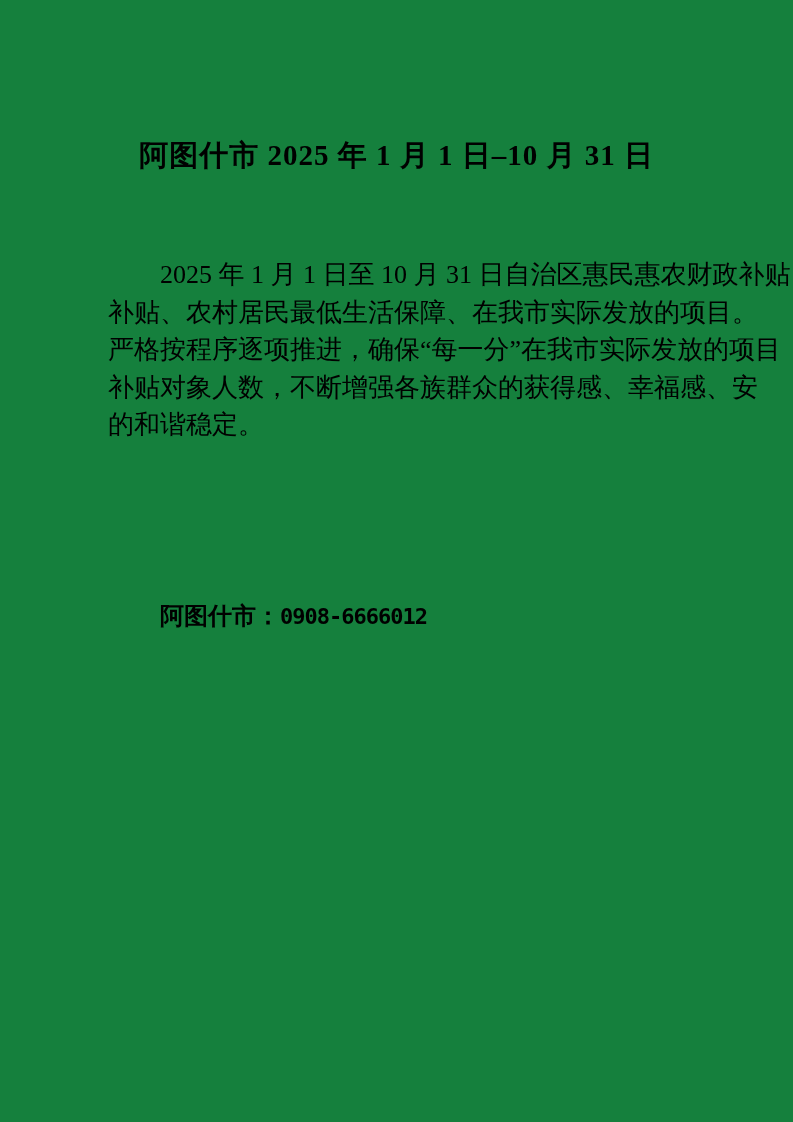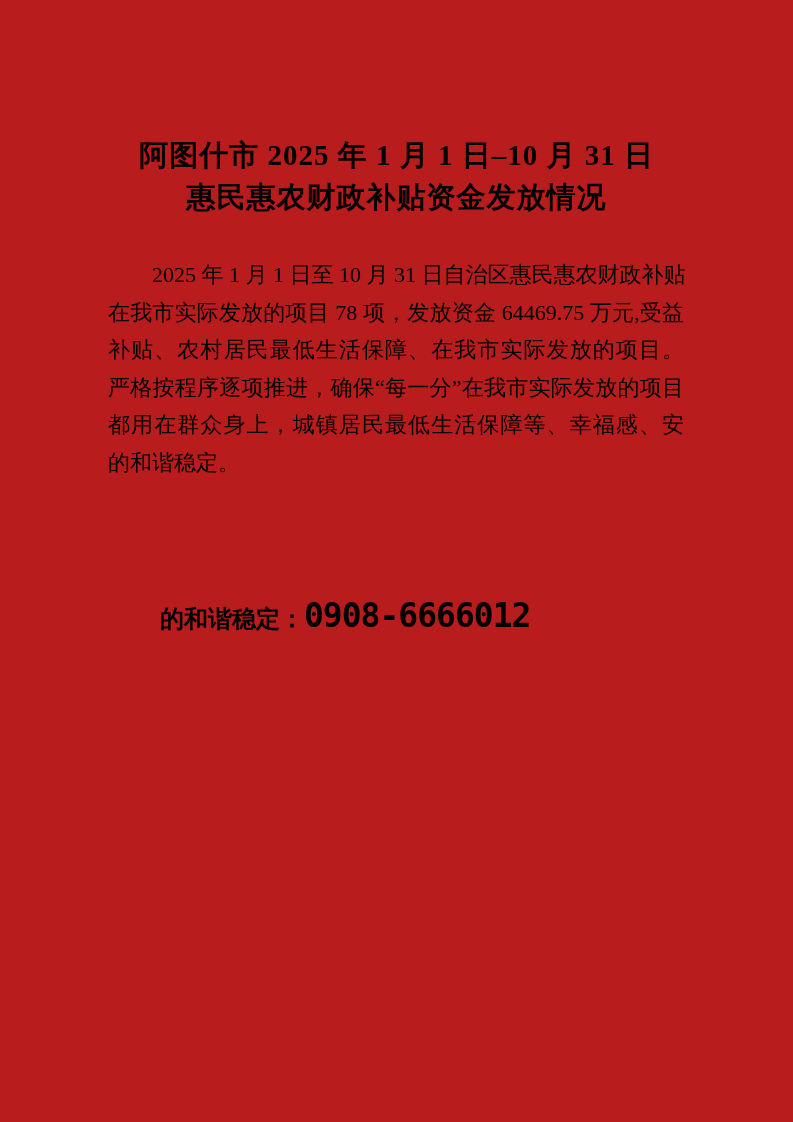--- a/index.html
+++ b/index.html
@@ -4,21 +4,21 @@
 <style>
   html, body {
     margin: 0;
     padding: 0;
     background: #ffffff;
   }
   .page {
     position: relative;
     width: 793px;
     height: 1122px;
-    background: #b91c1c;
+    background: #15803d;
     color: #000000;
     overflow: hidden;
     font-family: "Liberation Serif", "DejaVu Serif", serif;
   }
   .doc-title {
     position: absolute;
     top: 134px;
     left: 0;
     right: 0;
     text-align: center;
@@ -26,21 +26,21 @@
     font-size: 29px;
     line-height: 42px;
     letter-spacing: 1px;
     font-family: "Liberation Serif", "DejaVu Serif", serif;
   }
   .doc-body {
     position: absolute;
     top: 256px;
     left: 108px;
     width: 576px;
-    font-size: 22px;
+    font-size: 26px;
     line-height: 37.5px;
   }
   .body-line {
     text-align: justify;
     text-align-last: justify;
     white-space: nowrap;
     height: 37.5px;
   }
   .body-line.first-line {
     text-indent: 2em;
@@ -53,41 +53,39 @@
     position: absolute;
     top: 600px;
     left: 160px;
     font-weight: bold;
     font-size: 24px;
     line-height: 32px;
     font-family: "Liberation Sans", "DejaVu Sans", sans-serif;
   }
   .contact-number {
     font-family: "DejaVu Sans Mono", "Liberation Mono", monospace;
-    font-size: 33px;
+    font-size: 22px;
     letter-spacing: -1px;
     font-weight: bold;
   }
 </style>
 </head>
 <body>
 
 <div class="page">
 
   <div class="doc-title">
     <div>阿图什市 2025 年 1 月 1 日–10 月 31 日</div>
-    <div>惠民惠农财政补贴资金发放情况</div>
   </div>
 
   <div class="doc-body">
     <div class="body-line first-line">2025 年 1 月 1 日至 10 月 31 日自治区惠民惠农财政补贴</div>
-    <div class="body-line">在我市实际发放的项目 78 项，发放资金 64469.75 万元,受益</div>
     <div class="body-line">补贴、农村居民最低生活保障、在我市实际发放的项目。</div>
     <div class="body-line">严格按程序逐项推进，确保“每一分”在我市实际发放的项目</div>
-    <div class="body-line">都用在群众身上，城镇居民最低生活保障等、幸福感、安</div>
+    <div class="body-line">补贴对象人数，不断增强各族群众的获得感、幸福感、安</div>
     <div class="body-line last-line">的和谐稳定。</div>
   </div>
 
   <div class="contact-line">
-    <span class="contact-label">的和谐稳定：</span><span class="contact-number">0908-6666012</span>
+    <span class="contact-label">阿图什市：</span><span class="contact-number">0908-6666012</span>
   </div>
 
 </div>
 
 </body></html>

